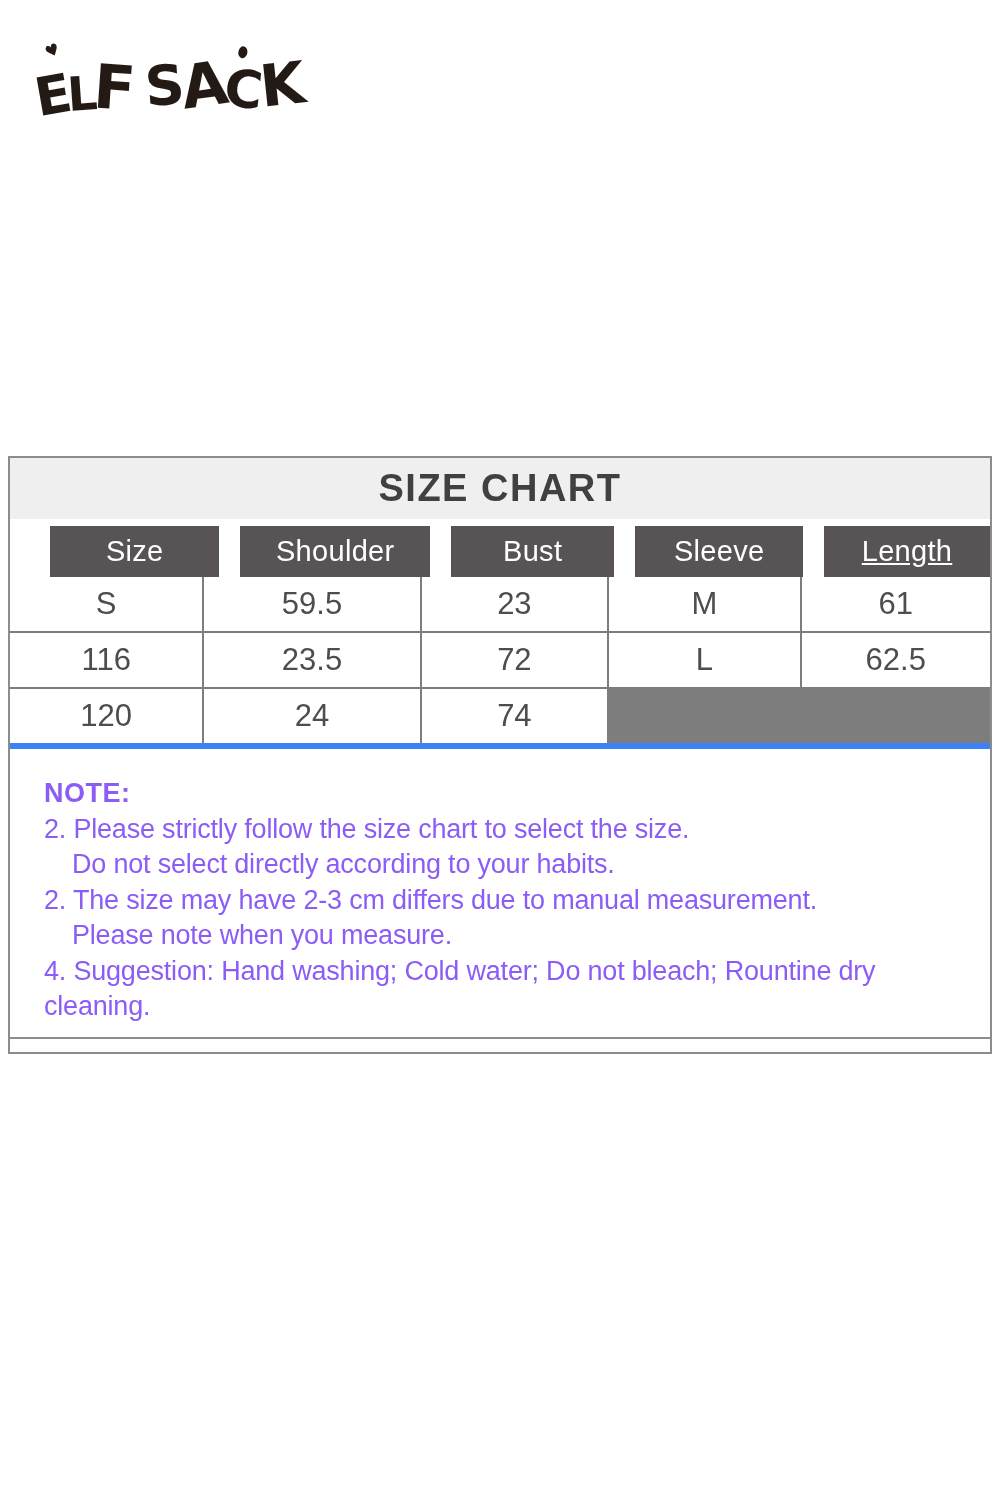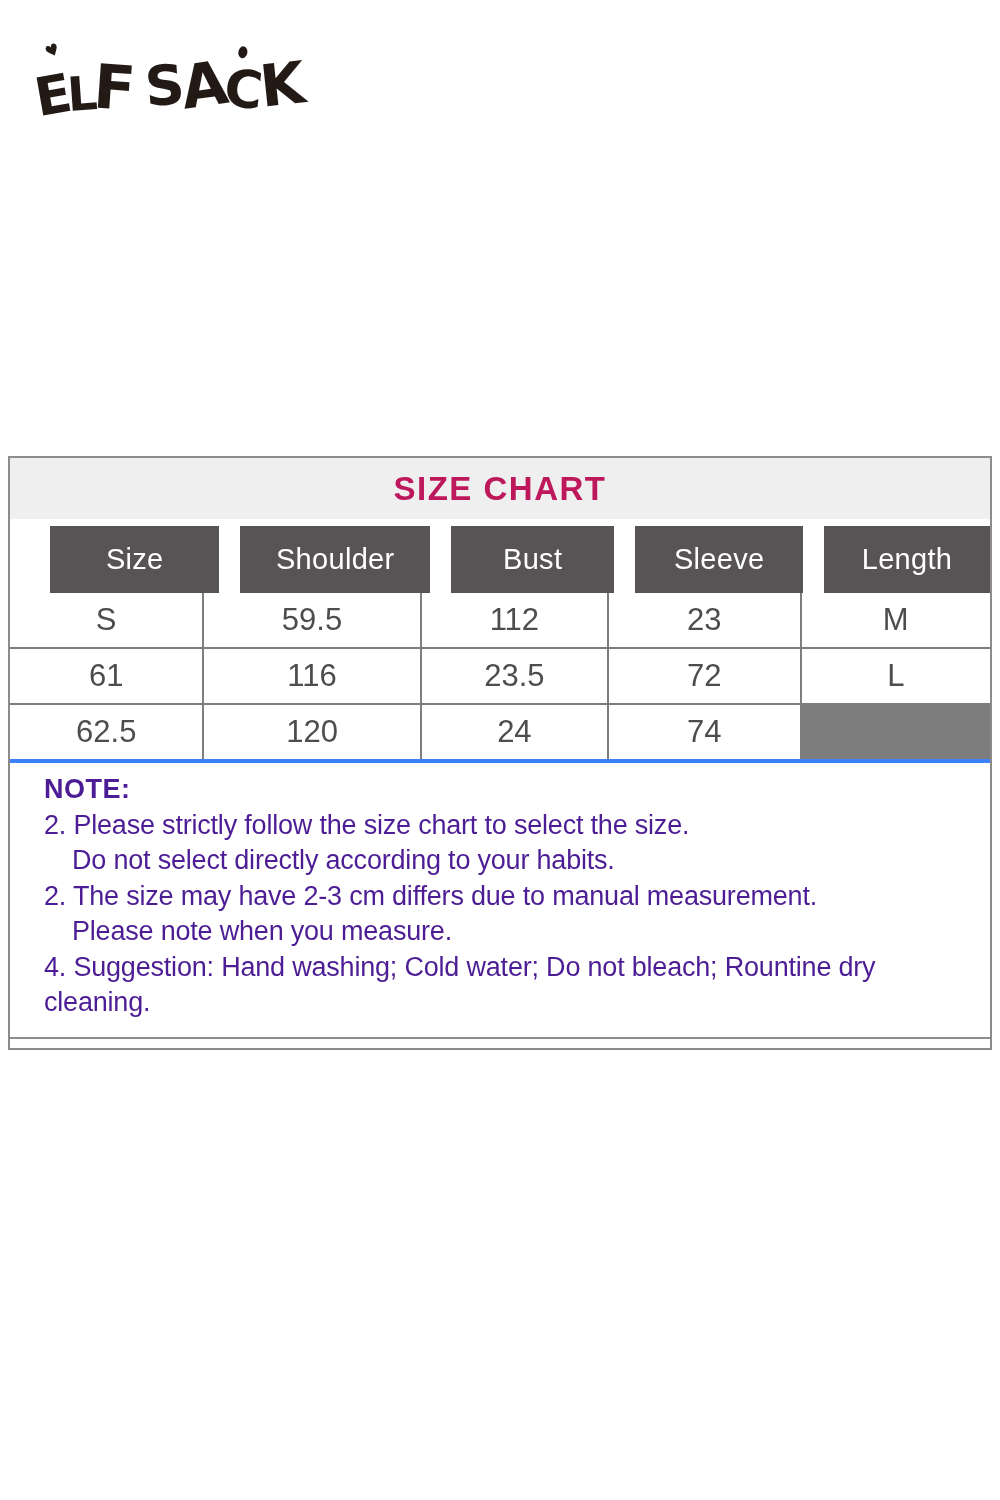--- a/index.html
+++ b/index.html
@@ -51,67 +51,67 @@
     width: 984px;
     border: 2px solid #8c8c8c;
     background: #ffffff;
   }
   .title-bar {
     height: 61px;
     background: #f0efef;
     display: flex;
     align-items: center;
     justify-content: center;
-    font-size: 33px;
+    font-size: 38px;
     font-weight: bold;
     letter-spacing: 1.5px;
-    color: #be185d;
+    color: #404040;
     margin-bottom: 7px;
   }
   .header-row {
     display: flex;
     gap: 21px;
-    height: 67px;
+    height: 51px;
     padding-left: 40px;
   }
   .header-cell {
     background: #585455;
     color: #ffffff;
     display: flex;
     align-items: center;
     justify-content: center;
     font-size: 29px;
     letter-spacing: 0.3px;
   }
   .hc-0 { flex: 194 0 0; }
   .hc-1 { flex: 217 0 0; }
   .hc-2 { flex: 187 0 0; }
   .hc-3 { flex: 192 0 0; }
-  .hc-4 { flex: 190 0 0; }
+  .hc-4 { flex: 190 0 0; text-decoration: underline; }
 
   .body-grid {
     display: grid;
     grid-template-columns: 194fr 217fr 187fr 192fr 190fr;
     grid-auto-rows: 54px;
     gap: 2px;
     background: #7d7d7d;
   }
   .body-cell {
     background: #ffffff;
     display: flex;
     align-items: center;
     justify-content: center;
     font-size: 31px;
     color: #4d4d4d;
   }
 
   .notes {
-    border-top: 4px solid #3b82f6;
-    padding: 9px 30px 27px 34px;
-    color: #4c1d95;
+    border-top: 6px solid #3b82f6;
+    padding: 27px 30px 27px 34px;
+    color: #8b5cf6;
     font-size: 27px;
     line-height: 35.5px;
     letter-spacing: -0.2px;
   }
   .notes .heading { font-weight: bold; letter-spacing: 0.5px; }
   .note-line.cont { padding-left: 28px; }
 
   .next-section-stub {
     position: absolute;
     left: 8px;
@@ -141,21 +141,20 @@
     <div class="header-cell hc-1">Shoulder</div>
     <div class="header-cell hc-2">Bust</div>
     <div class="header-cell hc-3">Sleeve</div>
     <div class="header-cell hc-4">Length</div>
   </div>
 
   <div class="body-grid">
 
     <div class="body-cell">S</div>
     <div class="body-cell">59.5</div>
-    <div class="body-cell">112</div>
     <div class="body-cell">23</div>
 
     <div class="body-cell">M</div>
     <div class="body-cell">61</div>
     <div class="body-cell">116</div>
     <div class="body-cell">23.5</div>
     <div class="body-cell">72</div>
 
     <div class="body-cell">L</div>
     <div class="body-cell">62.5</div>

